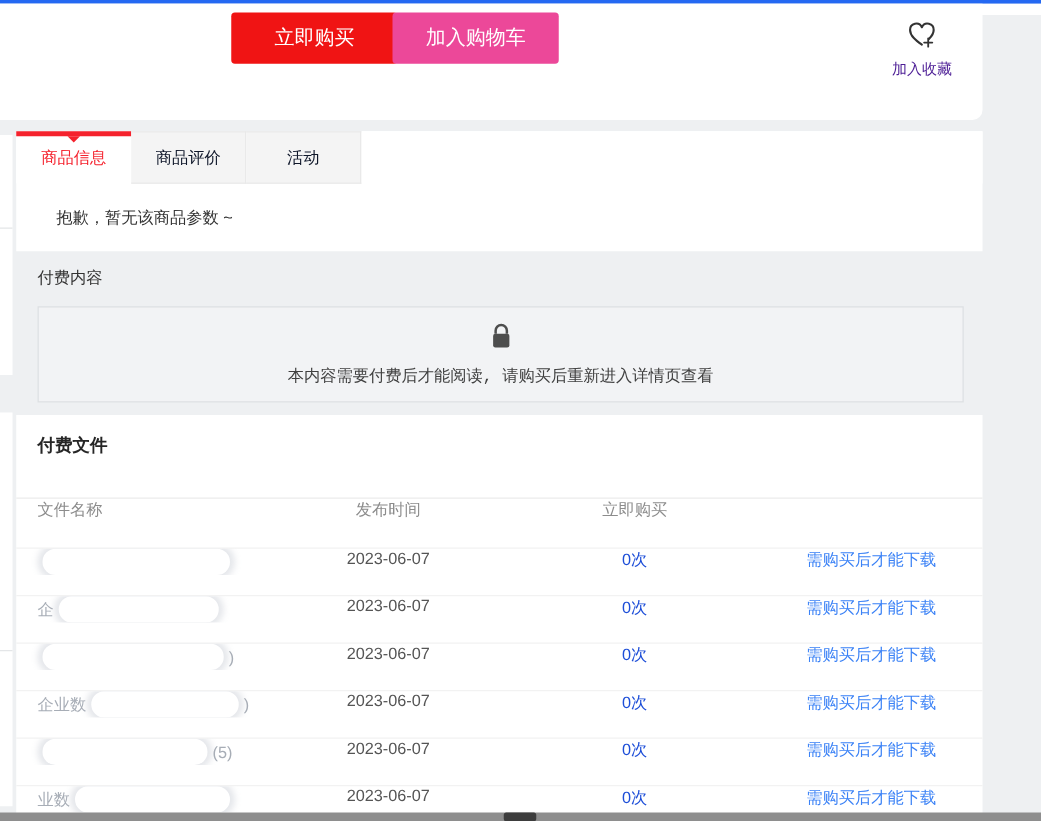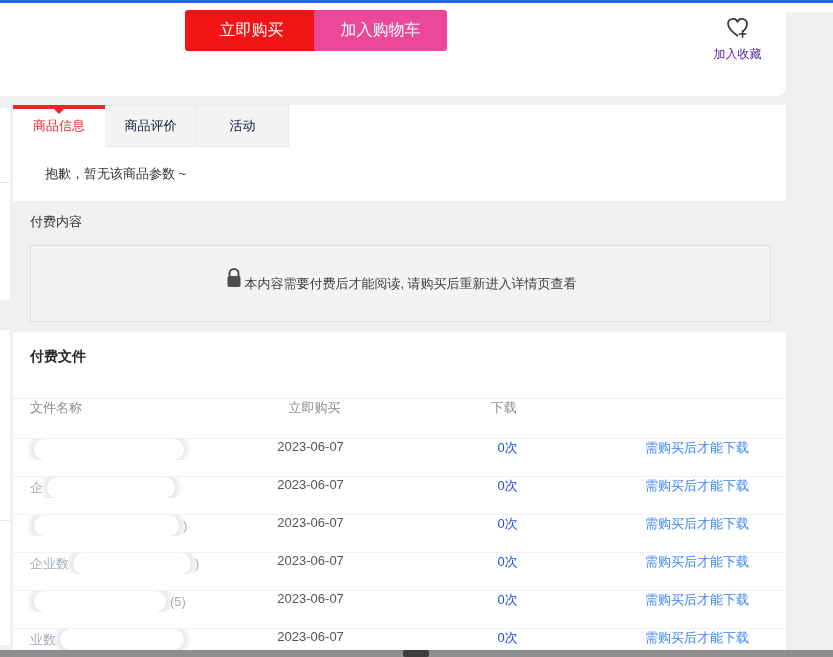--- a/index.html
+++ b/index.html
@@ -34,21 +34,21 @@
   .tab.active { background:#fff; color:#f5222d; border:none; }
   .tab.active::before { content:""; position:absolute; left:0; top:0; width:100%; height:4px; background:#f5222d; }
   .tab.active::after { content:""; position:absolute; left:50%; top:4px; margin-left:-5px; border-left:5px solid transparent; border-right:5px solid transparent; border-top:5px solid #f5222d; }
   .tab-filler { flex:1; background:#fff; }
 
   .no-params { background:#fff; height:54px; display:flex; align-items:center; padding-left:32px; font-size:13px; color:#333; }
 
   
   .paid-content { height:130px; padding:12px 15px 0 17px; }
   .pc-title { font-size:13px; color:#333; margin-bottom:14px; }
-  .pc-box { height:77px; background:#f2f3f5; border:1px solid #dcdfe2; display:flex; flex-direction:row; align-items:center; justify-content:center; }
+  .pc-box { height:77px; background:#f2f3f5; border:1px solid #dcdfe2; display:flex; flex-direction:column; align-items:center; justify-content:center;font-family:Liberation Mono, monospace; }
   .lock { margin-bottom:7px; }
   .pc-msg { font-size:13px; color:#404040; }
 
   
   .files-card { background:#fff; margin-top:1px; padding-bottom:16px; min-height:313px; }
   .pf-title { font-size:14px; font-weight:bold; color:#262626; padding:16px 0 32px 17px; border-bottom:1px solid #ececec; }
   .t-row { display:flex; align-items:flex-start; height:38px; border-bottom:1px solid #f2f2f2; font-size:13px; }
   .t-head { color:#8c8c8c; height:40px; }
   .c-name { width:26%; padding-left:17px; display:flex; align-items:center; overflow:hidden; }
   .c-time { width:25%; text-align:center; color:#555; }
@@ -112,22 +112,22 @@
         </span>
         <div class="pc-msg">本内容需要付费后才能阅读, 请购买后重新进入详情页查看</div>
       </div>
     </div>
 
     <div class="files-card">
       <div class="pf-title">付费文件</div>
 
       <div class="t-row t-head">
         <div class="c-name">文件名称</div>
+        <div class="c-time">发布时间</div>
         <div class="c-count">立即购买</div>
-        <div class="c-dl">下载</div>
       </div>
 
       <div class="t-row">
         <div class="c-name">
           <span class="frag"></span>
           <span class="capsule" style="width:150px"></span>
           <span class="frag"></span>
         </div>
         <div class="c-time">2023-06-07</div>
         <div class="c-count">0次</div>

